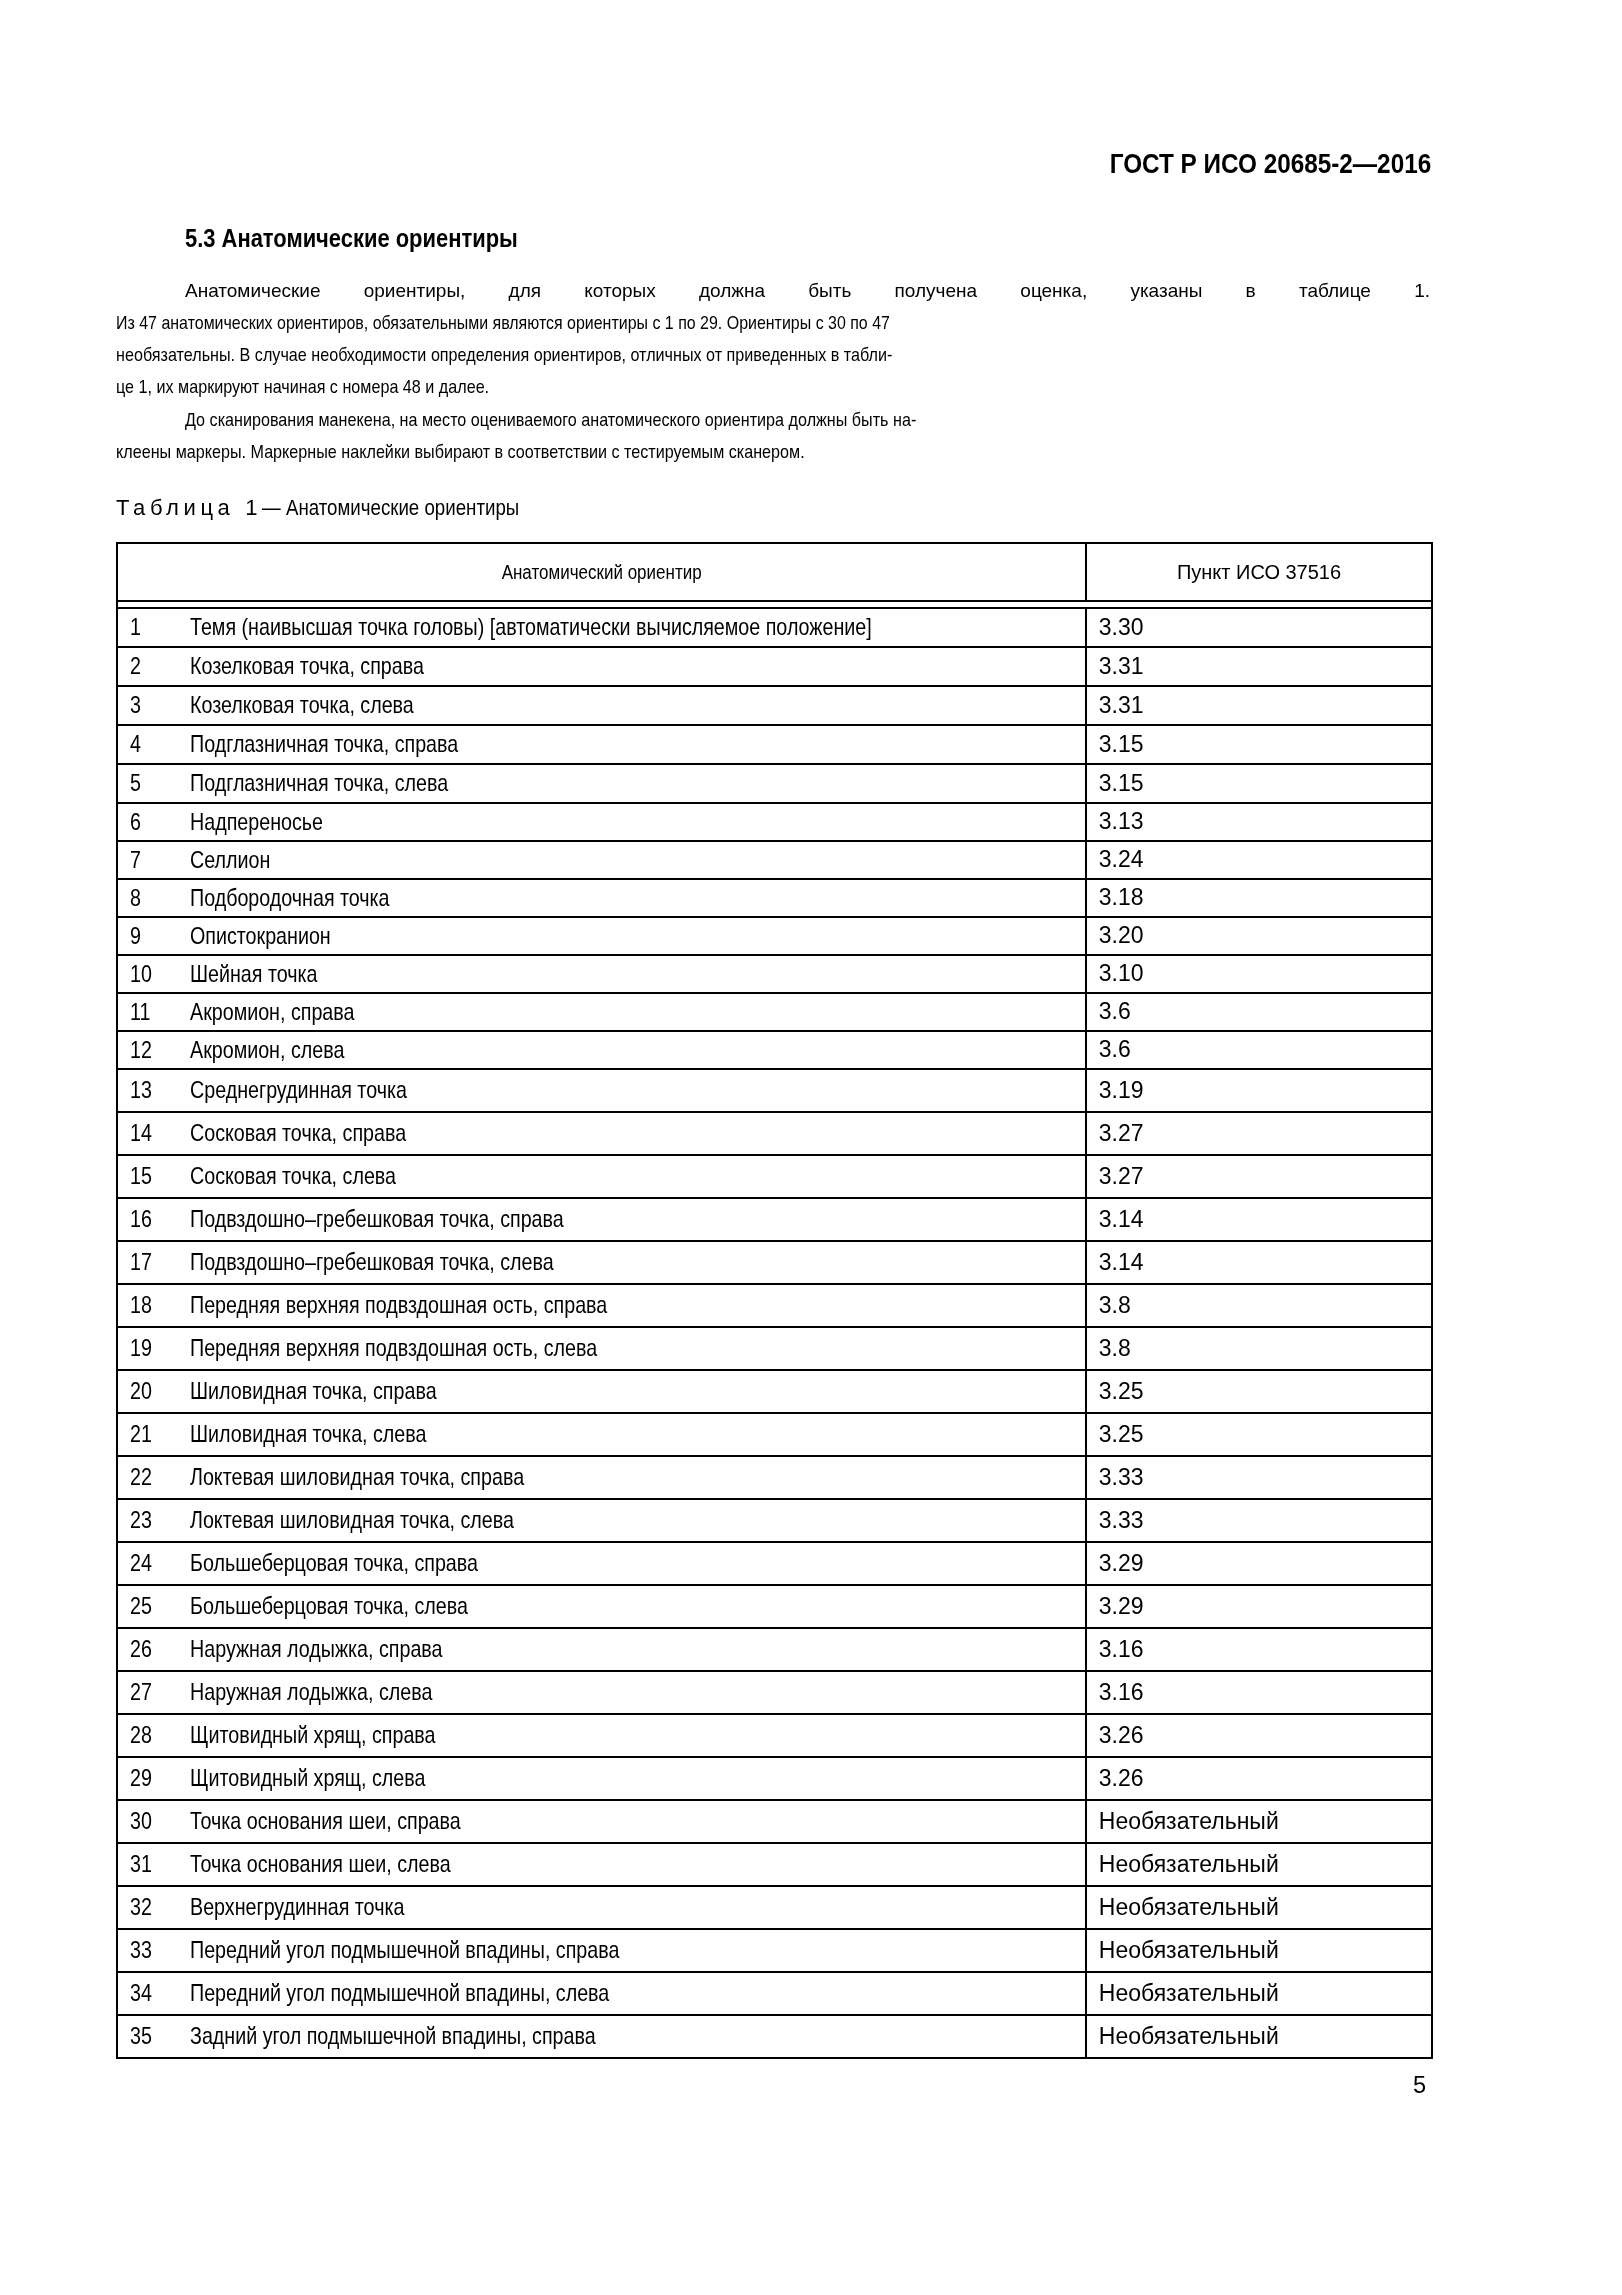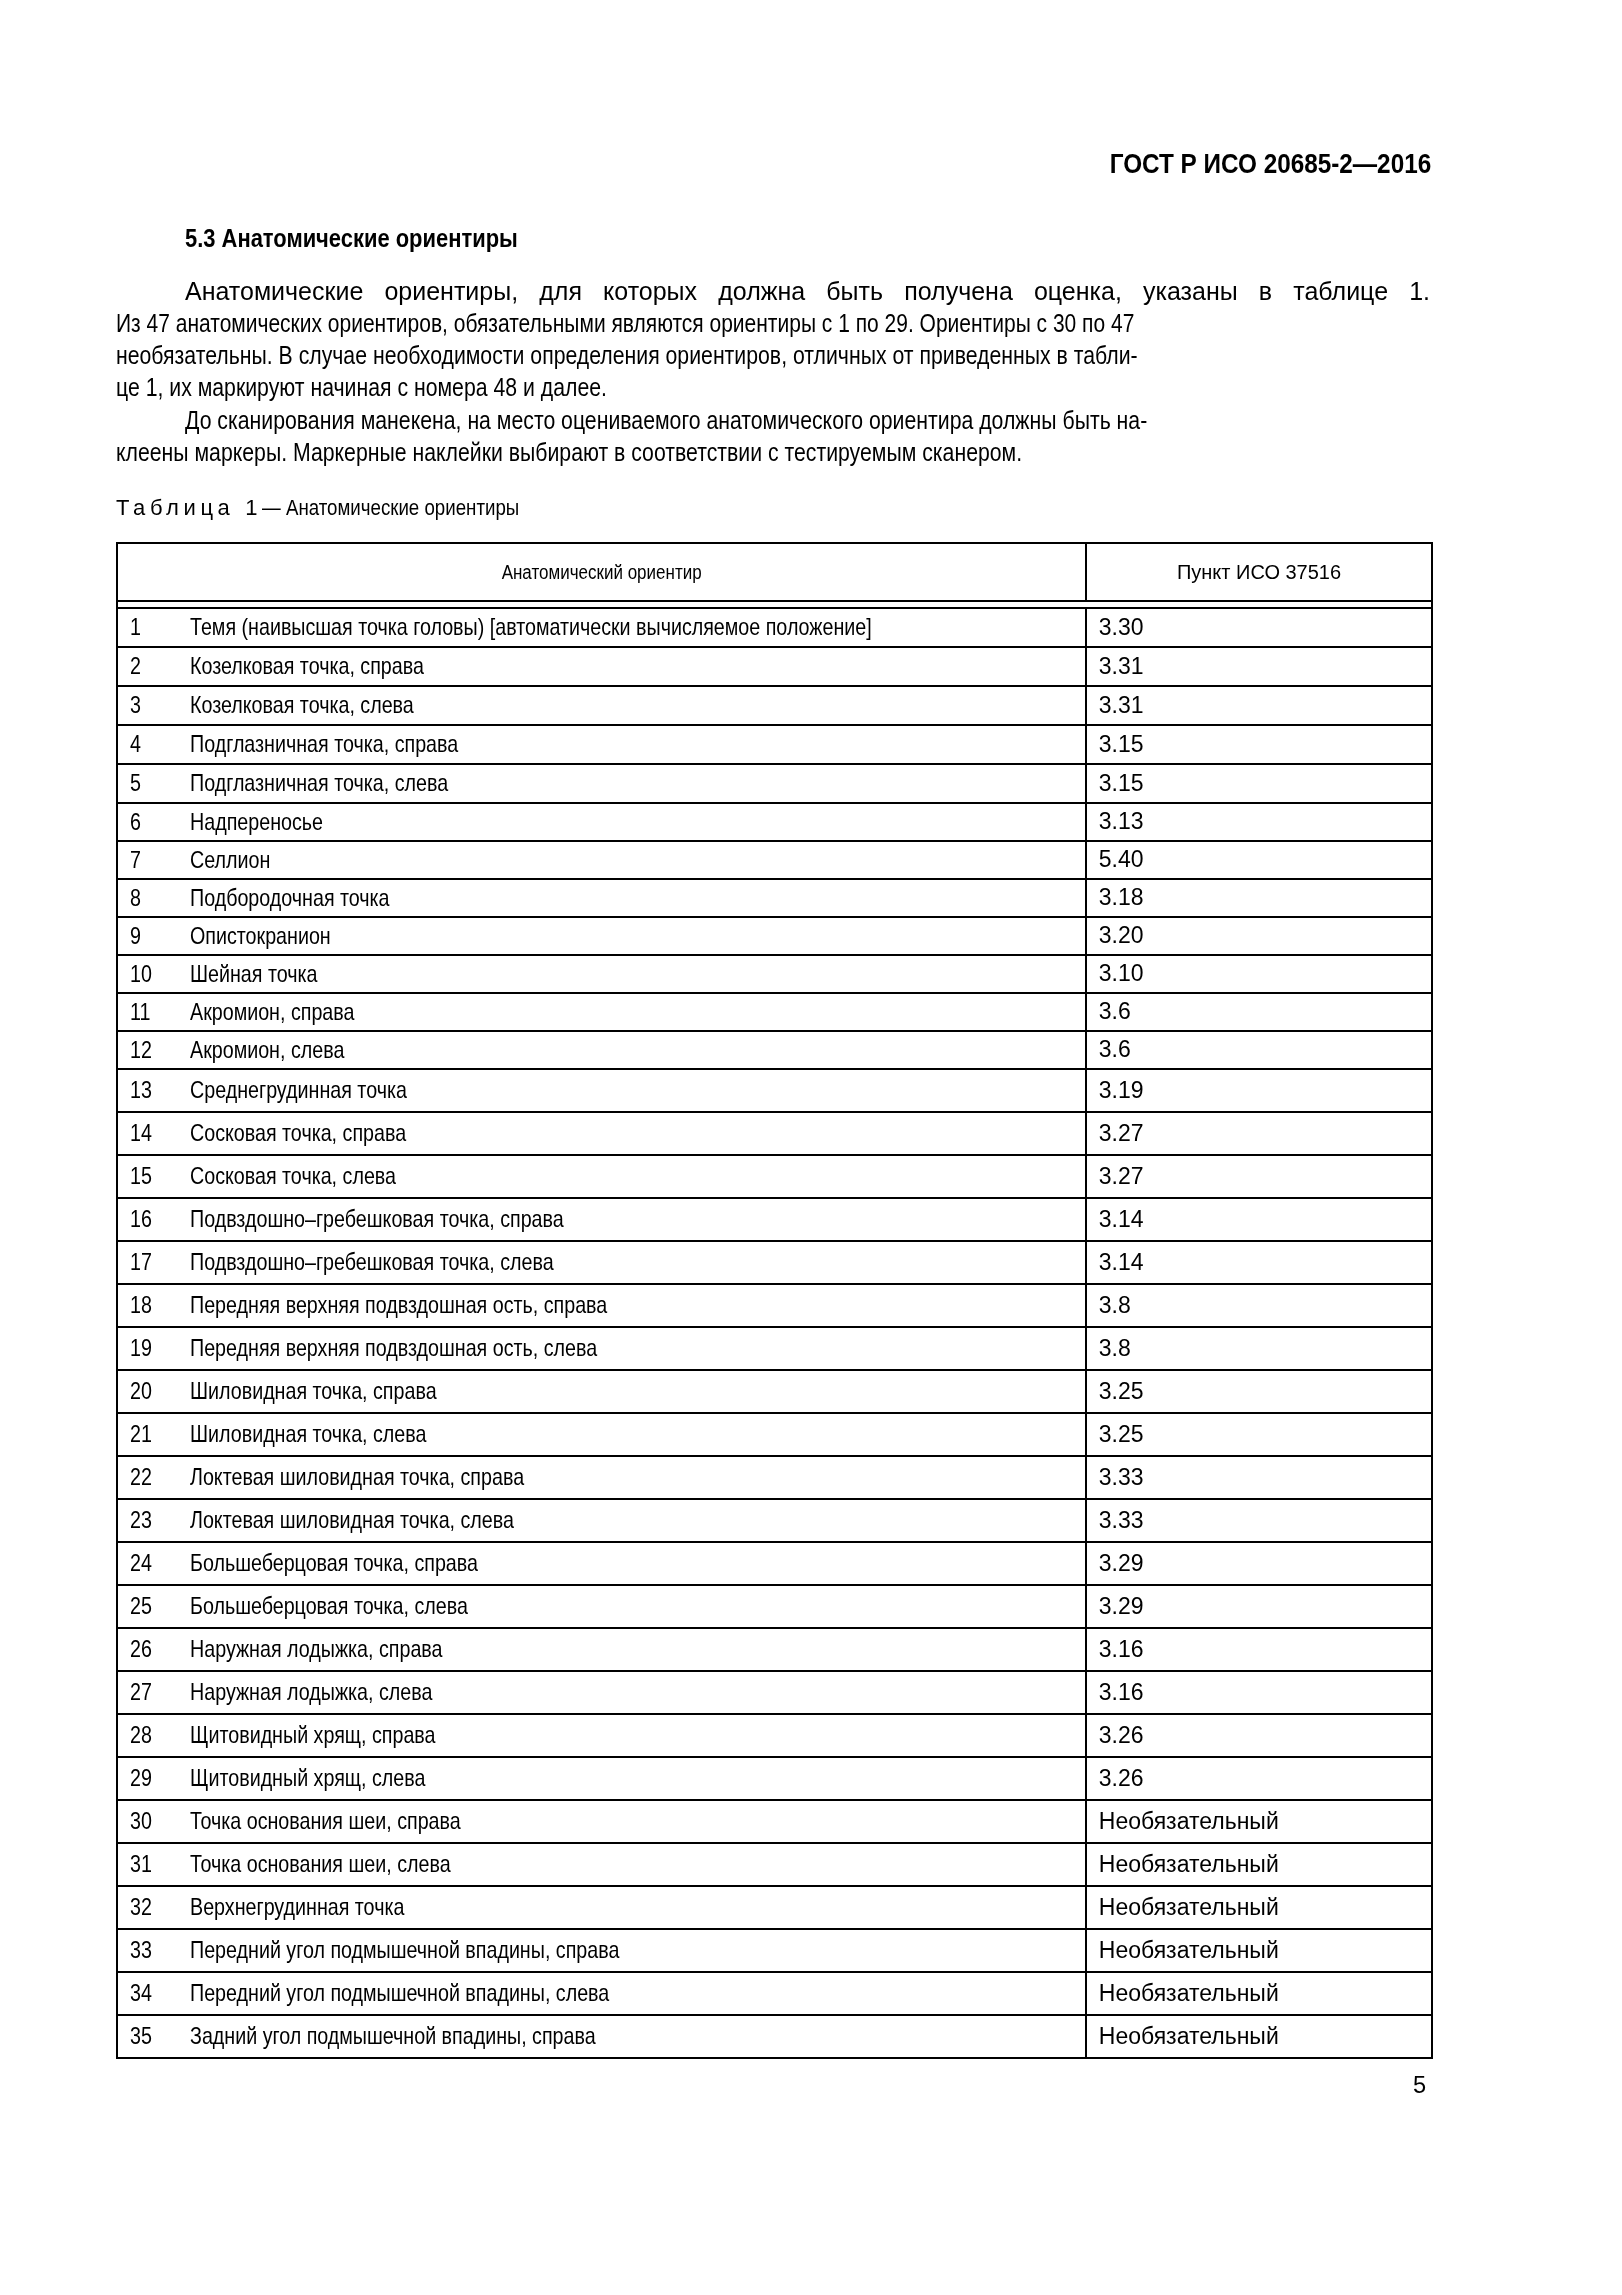--- a/index.html
+++ b/index.html
@@ -1,21 +1,21 @@
 <!DOCTYPE html>
 <html style="font-size:10.5px"><head>
 <meta charset="utf-8">
 <style>
   html, body { margin: 0; padding: 0; background: #ffffff; }
   body { width: 1623px; height: 2295px; position: relative; overflow: hidden; color: #000; font-family: "Liberation Sans", sans-serif; }
   .abs { position: absolute; }
   .header-code { right: 192px; top: 149px; font-size: 27px; font-weight: bold; white-space: nowrap; transform: scaleX(0.9); transform-origin: right center; }
   .section-title { left: 185px; top: 224px; font-size: 25.5px; font-weight: bold; white-space: nowrap; transform: scaleX(0.86); transform-origin: left center; }
   .para { left: 116px; width: 1314px; }
-  .para .line { position: absolute; left: 0; height: 32px; font-size: 25px; line-height: 32px; white-space: nowrap; }
+  .para .line { position: absolute; left: 0; height: 32px; font-size: 19px; line-height: 32px; white-space: nowrap; }
   .cond { display: inline-block; transform-origin: left center; }
   .caption { left: 116px; top: 495px; font-size: 22px; white-space: nowrap; }
   .caption .spaced { letter-spacing: 4.6px; }
   .caption .rest { display: inline-block; transform: scaleX(0.85); transform-origin: left center; }
   table.grid { position: absolute; left: 116px; top: 542px; width: 1315px; border-collapse: collapse; table-layout: fixed; padding-left: 8px; }
   table.grid td, table.grid th { border: 2px solid #000; padding: 0; vertical-align: middle; }
   table.grid th { font-weight: normal; height: 56px; font-size: 20px; }
   th .thtext { display: inline-block; }
   th.col1 .thtext { transform: scaleX(0.85); }
   tr.sep td { height: 4.6px; border-left: 2px solid #000; border-right: 2px solid #000; }
@@ -115,21 +115,21 @@
           <span class="num">6</span>
           <span class="name">Надпереносье</span>
         </td>
         <td class="c2">3.13</td>
       </tr>
       <tr>
         <td class="c1" style="height:36px">
           <span class="num">7</span>
           <span class="name">Селлион</span>
         </td>
-        <td class="c2">5.40</td>
+        <td class="c2">3.24</td>
       </tr>
       <tr>
         <td class="c1" style="height:36px">
           <span class="num">8</span>
           <span class="name">Подбородочная точка</span>
         </td>
         <td class="c2">3.18</td>
       </tr>
       <tr>
         <td class="c1" style="height:36px">

